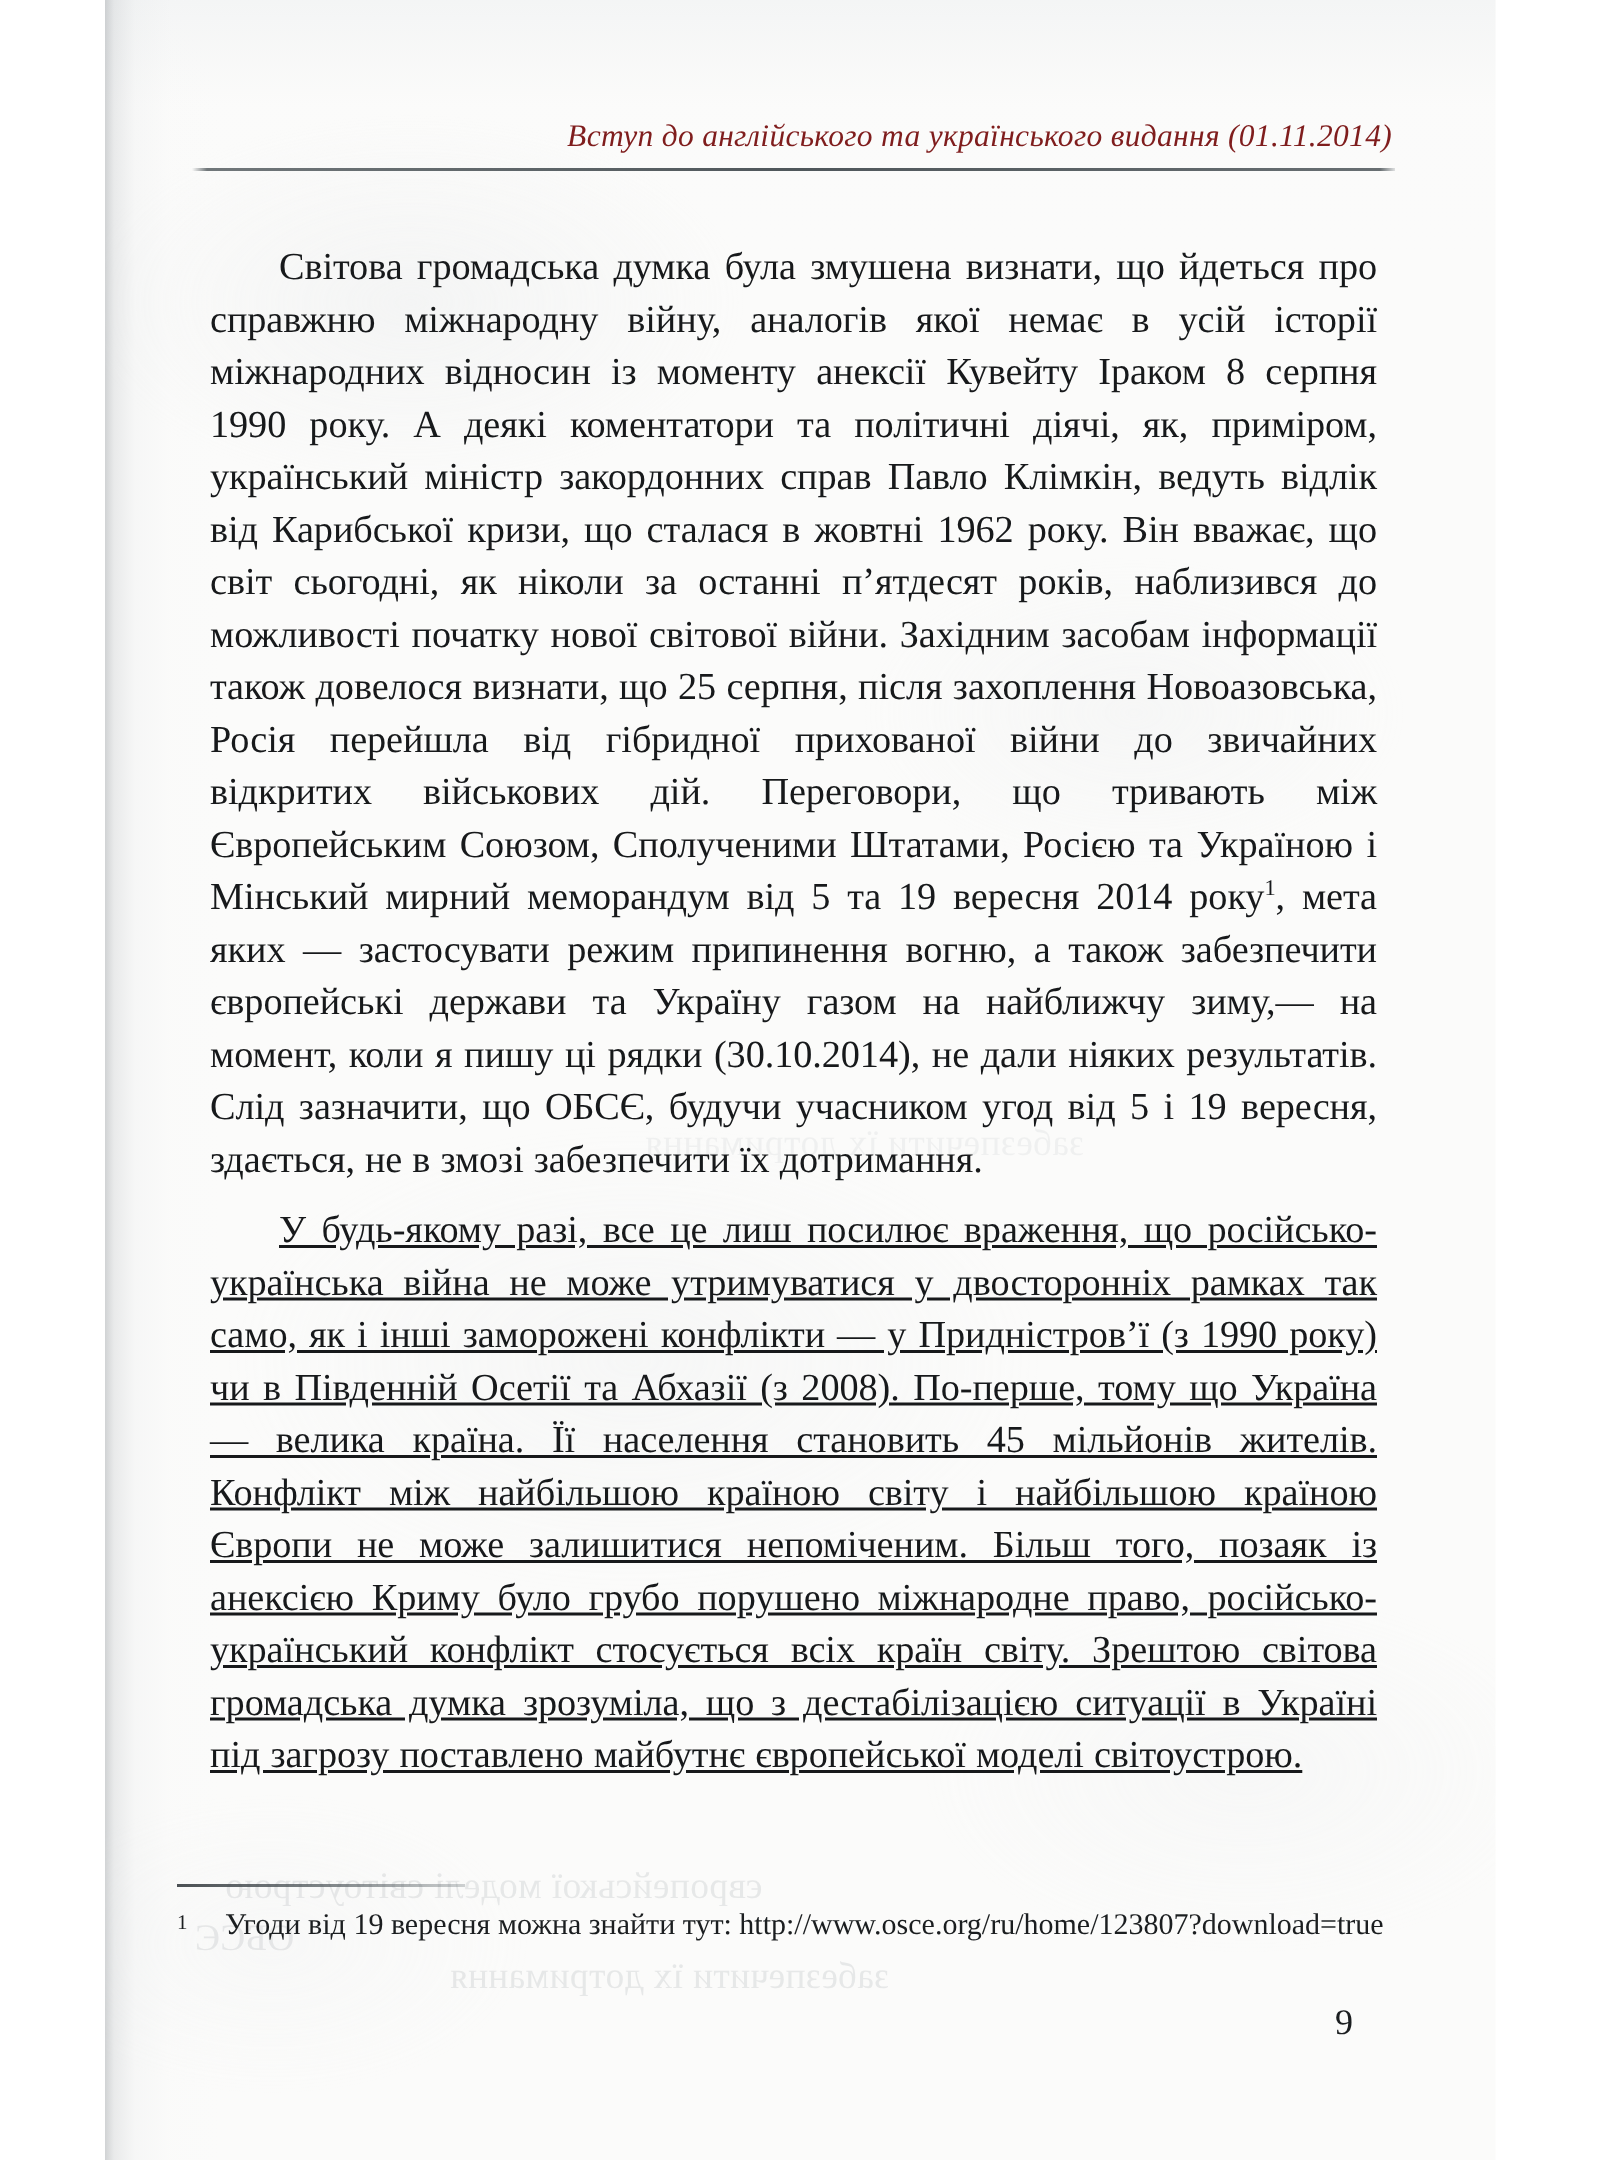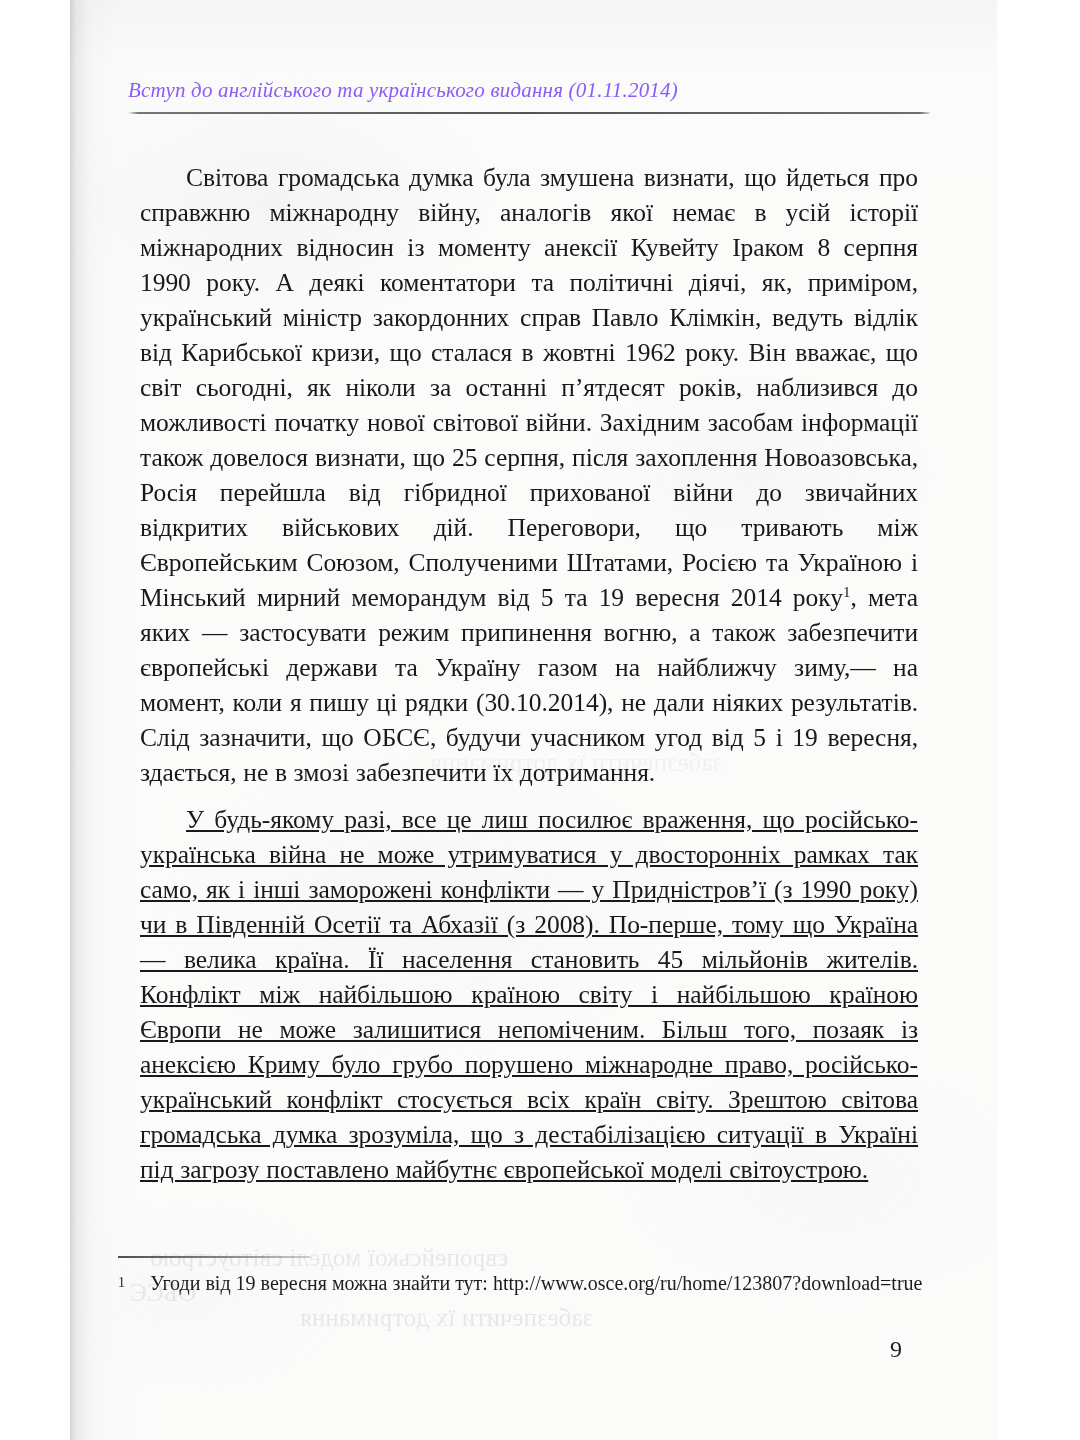--- a/index.html
+++ b/index.html
@@ -68,23 +68,24 @@
     white-space: nowrap;
     letter-spacing: .2px;
   }
 
   
   .header {
     position: absolute;
     left: 128px;
     top: 78px;
     width: 800px;
+    text-align: right;
     font-style: italic;
     font-size: 21px;
-    color: #8b5cf6;
+    color: #7f1d1d;
     letter-spacing: .2px;
     white-space: nowrap;
   }
   .header-rule {
     position: absolute;
     left: 128px;
     top: 112px;
     width: 802px;
     height: 2px;
     background: linear-gradient(90deg,

